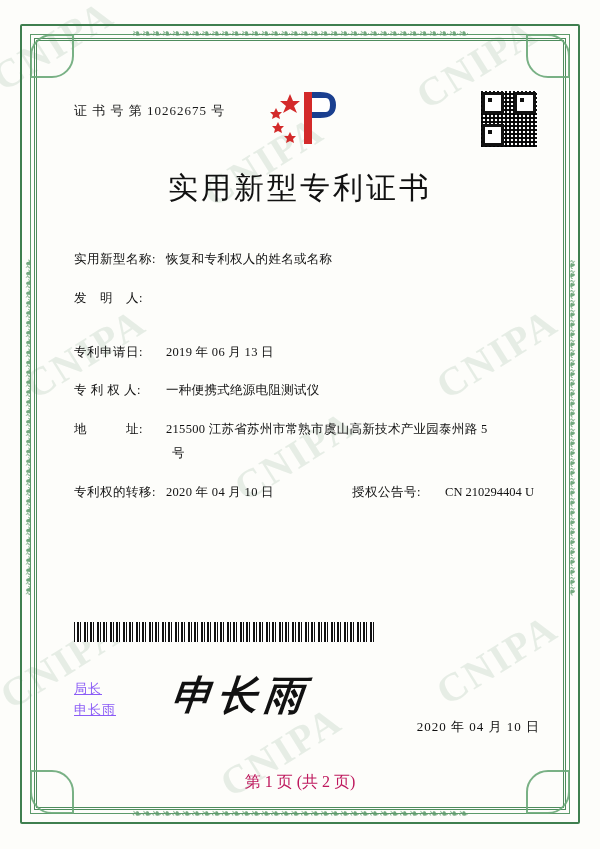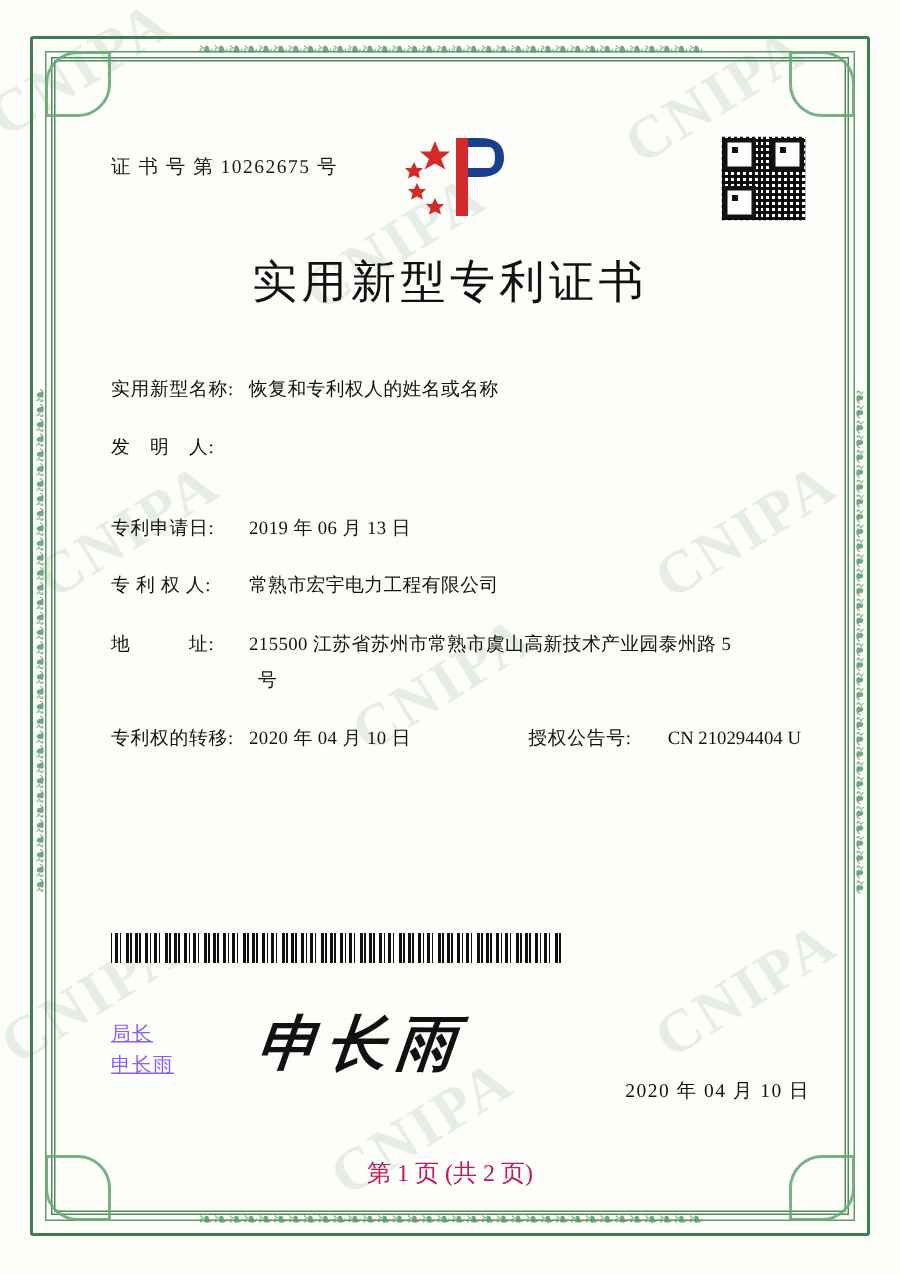--- a/index.html
+++ b/index.html
@@ -342,21 +342,21 @@
       <div class="row">
       </div>
 
       <div class="row">
         <div class="lbl">专利申请日:</div>
         <div class="val">2019 年 06 月 13 日</div>
       </div>
 
       <div class="row">
         <div class="lbl">专 利 权 人:</div>
-        <div class="val">常熟市宏宇电力工程有限公司</div>
+        <div class="val">一种便携式绝源电阻测试仪</div>
       </div>
 
       <div class="row">
         <div class="lbl">地　　　址:</div>
         <div class="val">
           <span>215500 江苏省苏州市常熟市虞山高新技术产业园泰州路 5</span>
           <span class="sub">号</span>
         </div>
       </div>
 

